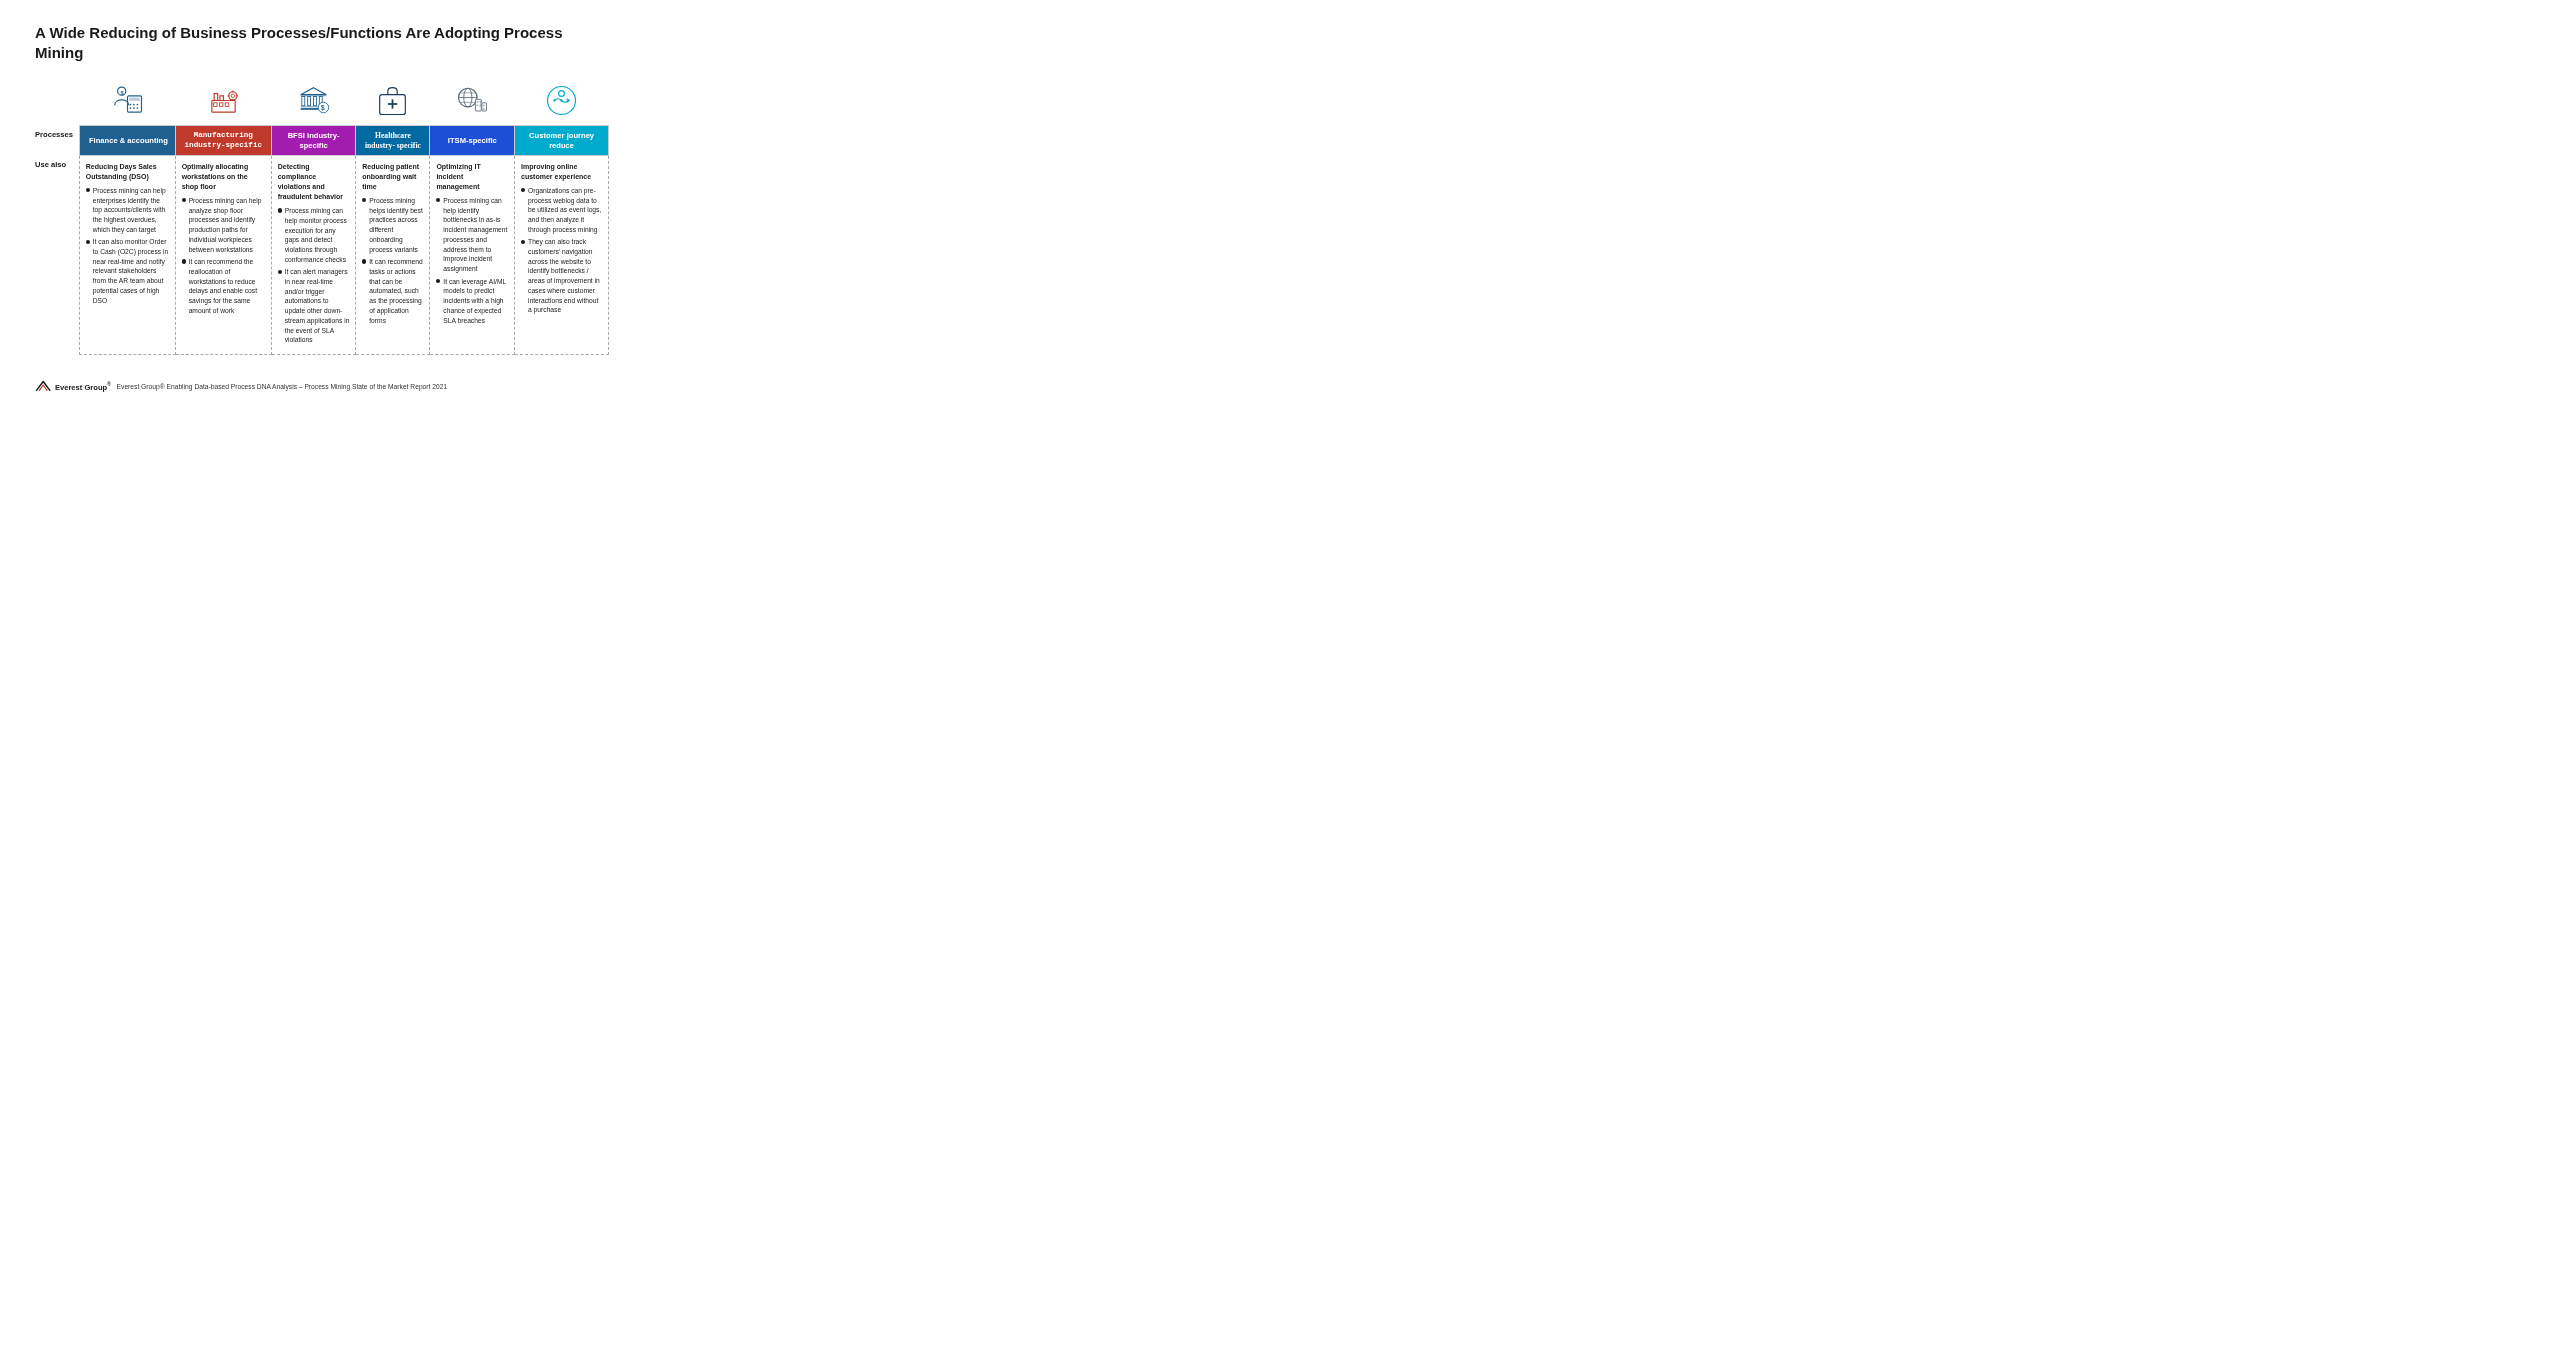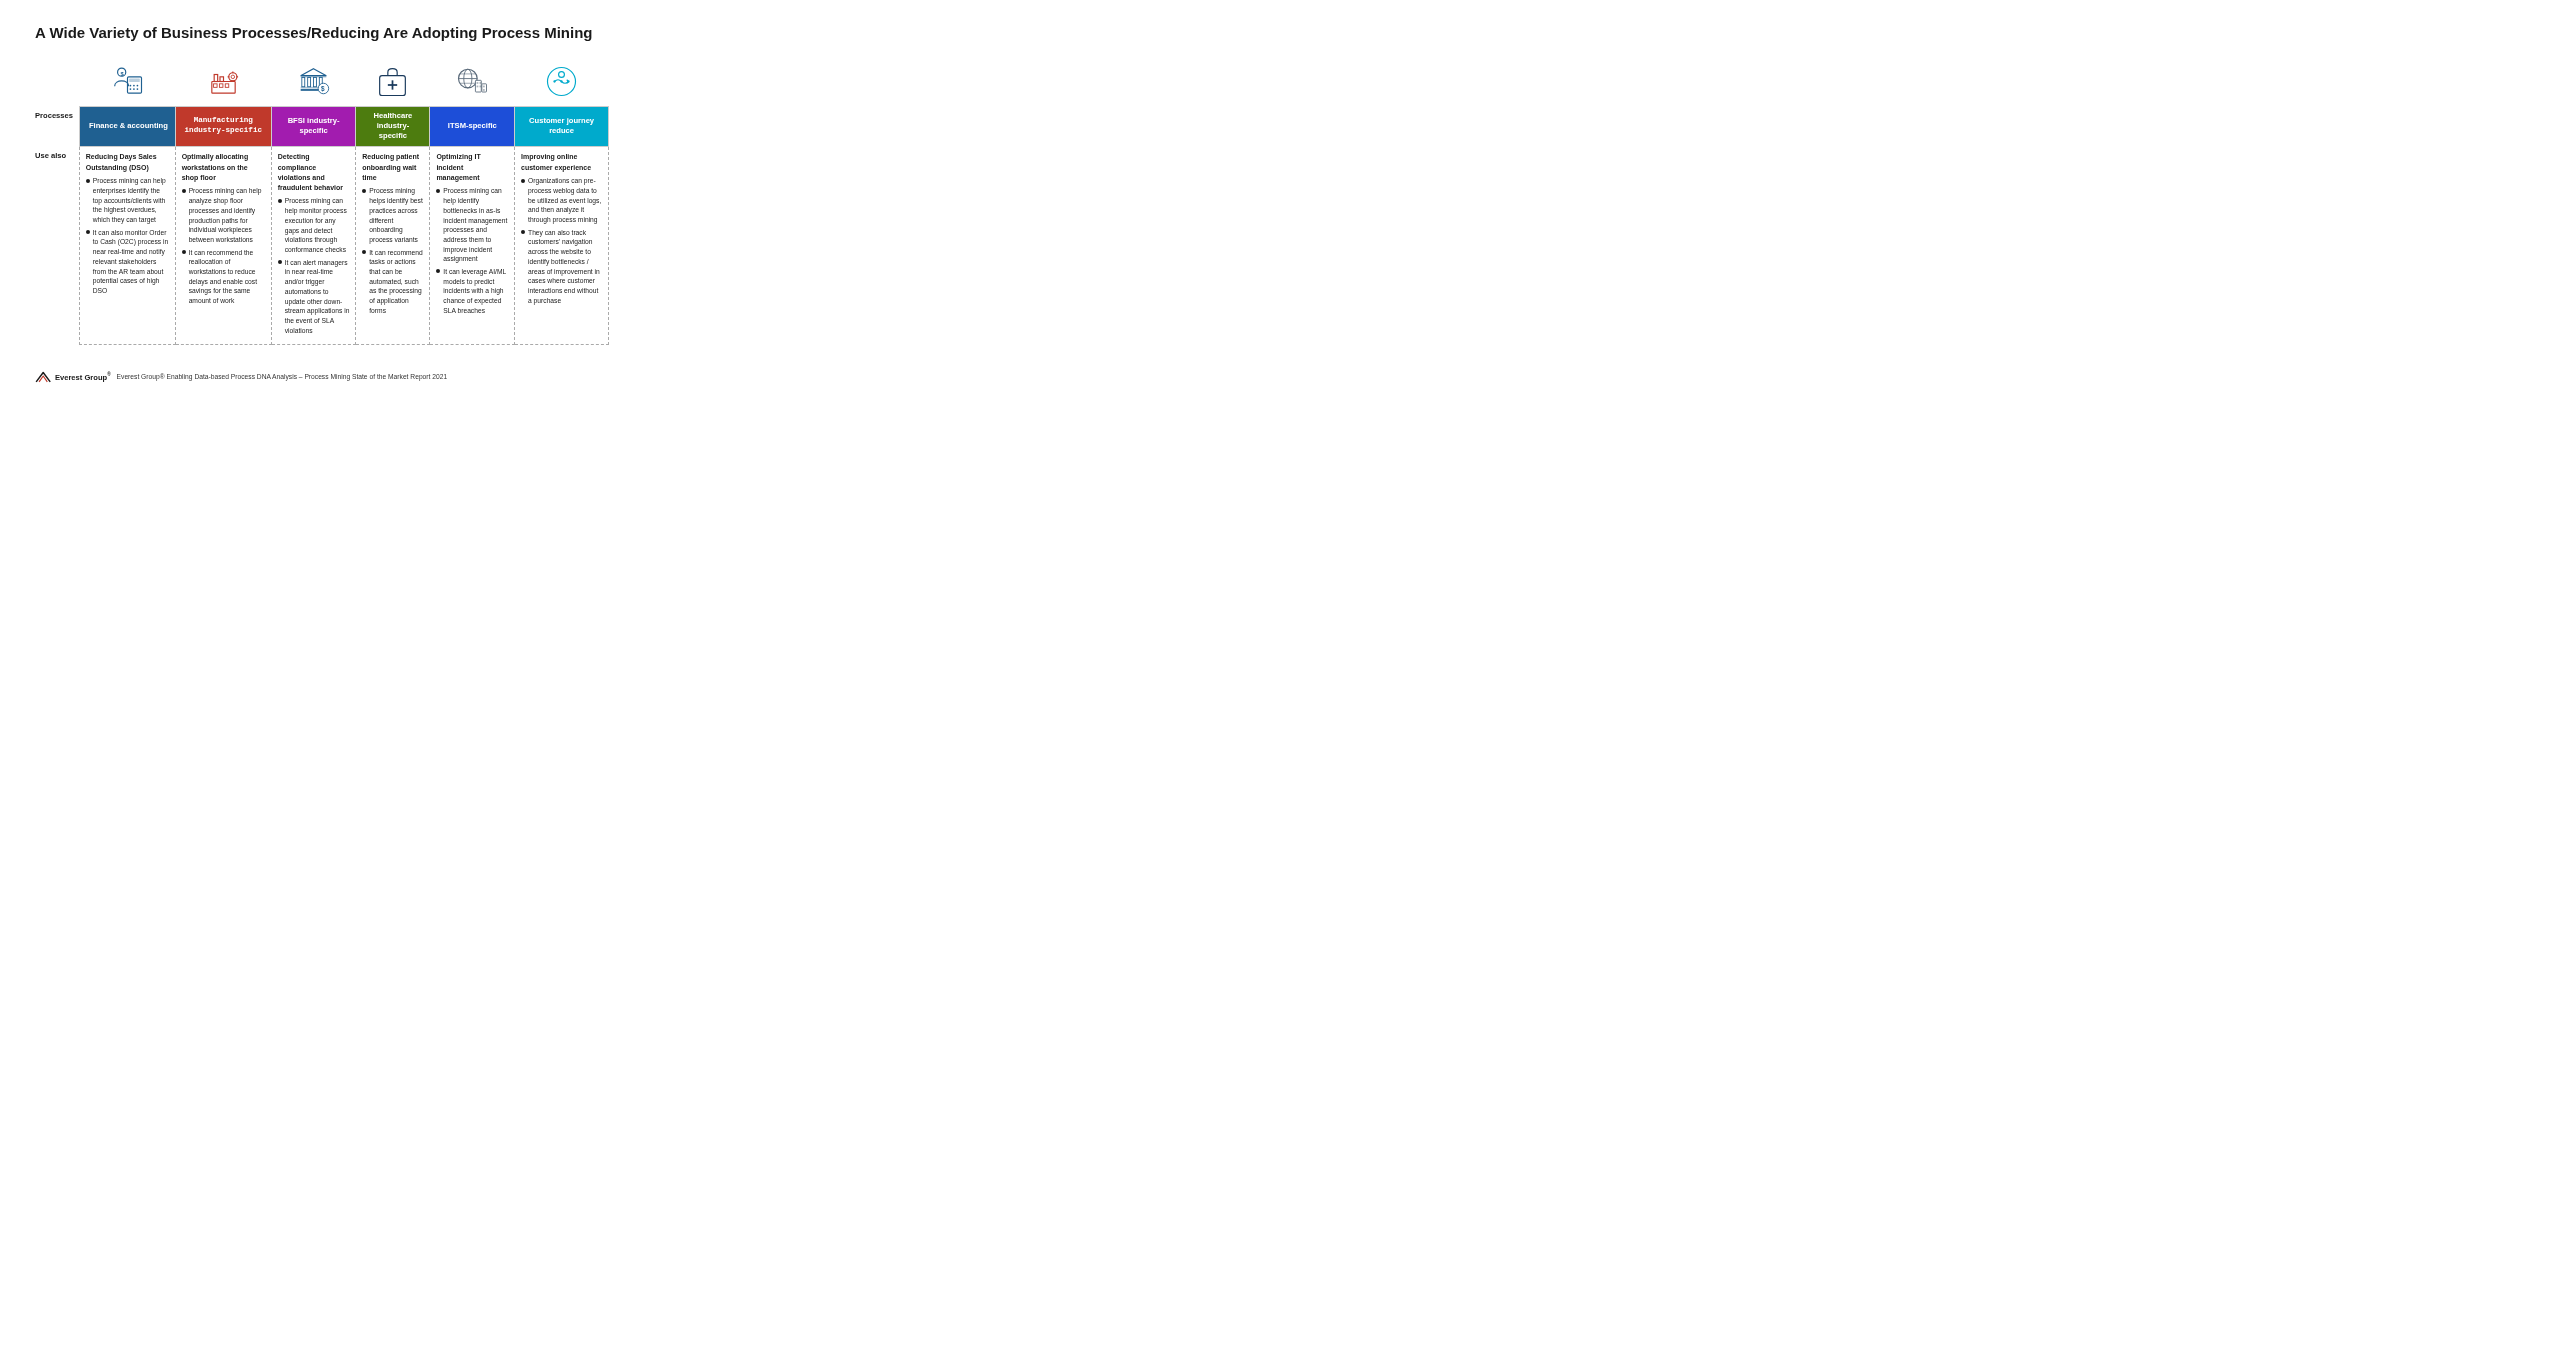--- a/index.html
+++ b/index.html
@@ -53,21 +53,21 @@
       font-size: 7.6px;
       padding: 4.7px 5.9px;
       color: #ffffff;
       vertical-align: middle;
       line-height: 1.3;
       border: 0.6px solid #cccccc;
     }
     .header-finance { background-color: #1f6091; padding-left: 8px; }
     .header-manufacturing { background-color: #c0392b; font-family: Liberation Mono, monospace; }
     .header-bfsi { background-color: #a21caf; }
-    .header-healthcare { background-color: #4d7c0f; }
+    .header-healthcare { background-color: #0369a1; font-family: Liberation Serif, serif; }
     .header-itsm { background-color: #1d4ed8; }
     .header-cjm { background-color: #00aacc; }
 
     
     .content-cell {
       vertical-align: top;
       padding: 5.9px 5.9px;
       font-size: 6.7px;
       color: #1a1a1a;
       line-height: 1.45;
@@ -122,21 +122,21 @@
       font-size: 6.7px;
       color: #333;
     }
     sup { font-size: 4.7px; }
     
     .header-row .row-label { border: none; background: transparent; text-align: right; }
   </style>
 </head>
 <body>
 
-<h1>A Wide Variety of Business Processes/Reducing Are Adopting Process Mining</h1>
+<h1>A Wide Reducing of Business Processes/Functions Are Adopting Process Mining</h1>
 
 <table class="table-wrapper">
 
   <tbody>
       <tr class="icon-row">
     <td></td>
 
     <td>
       <svg class="icon-svg" viewBox="0 0 60 60" fill="none" xmlns="http://www.w3.org/2000/svg">
 

